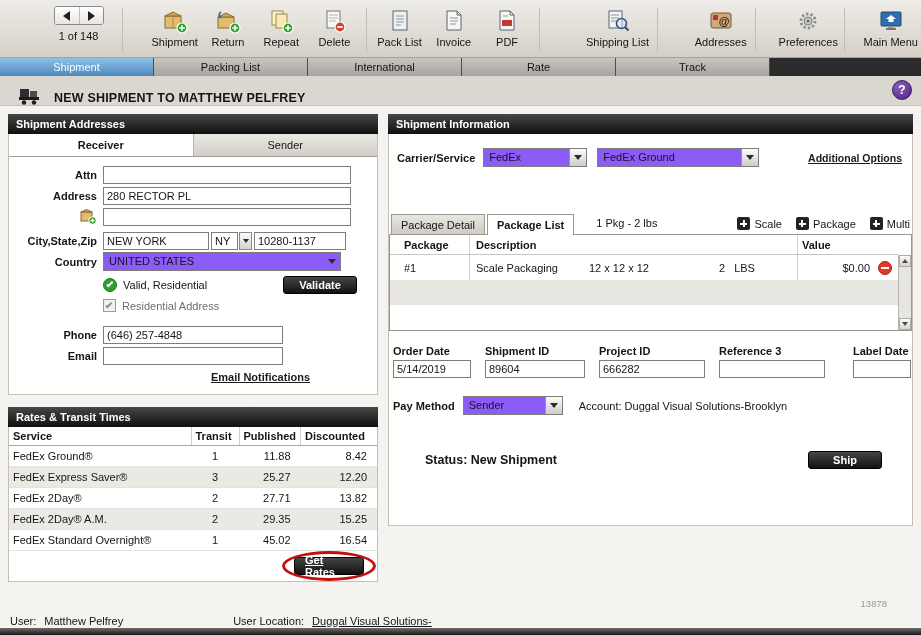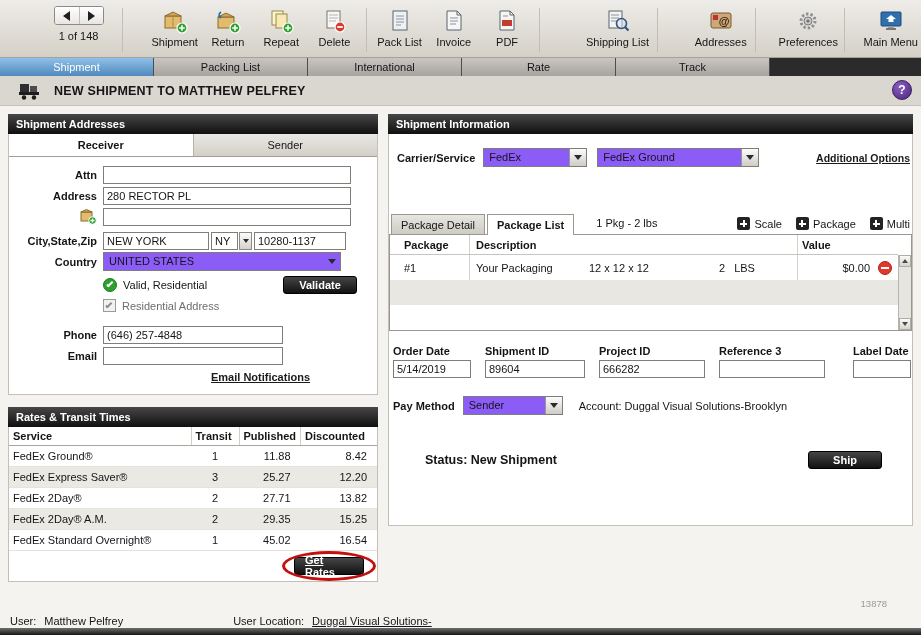--- a/index.html
+++ b/index.html
@@ -18,21 +18,21 @@
   .tool-item{display:flex;flex-direction:column;align-items:center;width:58px;cursor:pointer;padding-top:1px;}
   .tool-item .ticon{height:27px;display:flex;align-items:center;justify-content:center;}
   .tool-item .tlabel{margin-top:2px;white-space:nowrap;}
 
   
   .tabbar{position:absolute;top:58px;left:0;right:0;height:18px;background:#2b2b2b;display:flex;}
   .nav-tab{width:154px;height:18px;display:flex;align-items:center;justify-content:center;color:#141414;background:linear-gradient(#c9c6c1,#a7a49f);border-right:1px solid #4d4d4d;cursor:pointer;}
   .nav-tab.active{background:linear-gradient(#8fc0e8,#5089bd);color:#fff;}
 
   
-  .titlerow{position:absolute;top:76px;left:0;right:0;height:30px;background:#dad7d0;display:flex;align-items:center;padding:0 10px;border-bottom:1px solid #c6c2ba;}
+  .titlerow{position:absolute;top:76px;left:0;right:0;height:30px;background:#dad7d0;display:flex;align-items:flex-end;padding:0 10px;border-bottom:1px solid #c6c2ba;}
   .title-icon{margin:0 10px 0 8px;display:flex;}
   .page-title{font-weight:bold;font-size:12.5px;letter-spacing:.2px;}
   .help-btn{position:absolute;right:9px;top:4px;width:20px;height:20px;border-radius:50%;background:radial-gradient(circle at 35% 30%,#8a5ec0,#4c2480);color:#fff;font-weight:bold;font-size:12px;display:flex;align-items:center;justify-content:center;cursor:pointer;border:1px solid #39205e;}
 
   
   .main{position:absolute;top:106px;left:0;right:0;bottom:22px;background:#f4f3f0;}
   .left-col{position:absolute;left:8px;top:8px;width:370px;border-radius:25px;}
   .right-col{position:absolute;left:388px;right:8px;top:8px;}
   .panel-header{height:20px;background:linear-gradient(#474747,#101010);color:#fff;font-weight:bold;display:flex;align-items:center;padding:0 8px;}
   .panel-body{background:#fff;border:1px solid #c4c0b8;border-top:none;}
@@ -72,21 +72,21 @@
   .rates-table tbody tr:nth-child(even){background:#ebe9e4;}
   .ctr{text-align:center;}
   .rt{text-align:right;padding-right:10px !important;}
   .getrates-row{position:relative;height:30px;background:#fff;}
   .getrates-btn{position:absolute;right:13px;top:6px;width:70px;text-decoration:underline;}
   .annotation-ellipse{position:absolute;right:1px;top:0;width:94px;height:30px;border:3px solid #c40f0f;border-radius:50%;pointer-events:none;}
 
   
   .si-body{min-height:392px;position:relative;}
   .bold-label{font-weight:bold;}
-  .carrier-row{display:flex;align-items:center;padding:14px 0 0 8px;}
+  .carrier-row{display:flex;align-items:center;padding:14px 8px 0 8px;}
   .pkg-tabs{display:flex;align-items:flex-end;margin-top:46px;padding:0 2px;border-bottom:1px solid #9a978f;}
   .pkg-tab{padding:4px 9px 3px;background:linear-gradient(#e8e6e1,#cecbc4);border:1px solid #9a978f;border-bottom:none;cursor:pointer;margin-right:2px;}
   .pkg-tab.active{background:#fff;font-weight:bold;position:relative;top:1px;padding-bottom:4px;}
   .pkg-summary{margin-left:20px;padding-bottom:5px;}
   .pkg-actions{margin-left:auto;display:flex;align-items:center;gap:14px;padding-bottom:4px;}
   .pkg-action{display:flex;align-items:center;gap:4px;cursor:pointer;}
   .plus-sq{width:13px;height:13px;background:#232323;border-radius:2px;position:relative;flex:none;}
   .plus-sq::before{content:"";position:absolute;left:3px;top:5.5px;width:7px;height:2px;background:#fff;}
   .plus-sq::after{content:"";position:absolute;left:5.5px;top:3px;width:2px;height:7px;background:#fff;}
   .pkg-table{position:relative;border:1px solid #9a978f;border-top:none;padding-right:13px;background:#fff;}
@@ -495,21 +495,21 @@
 
         <div class="pkg-table">
           <div class="pkg-head">
             <div class="col-pkg">Package</div>
             <div class="col-desc">Description</div>
             <div class="col-val">Value</div>
           </div>
           <div class="pkg-row">
             <div class="col-pkg">#1</div>
             <div class="col-desc">
-              <span class="d-name">Your Packaging</span>
+              <span class="d-name">Scale Packaging</span>
               <span class="d-dims">12 x 12 x 12</span>
               <span class="d-wt">
                 <span>2</span>
                 <span>LBS</span>
               </span>
             </div>
             <div class="col-val end">
               <span>$0.00</span>
               <span class="minus-circle">
                   <span class="bar"></span>

